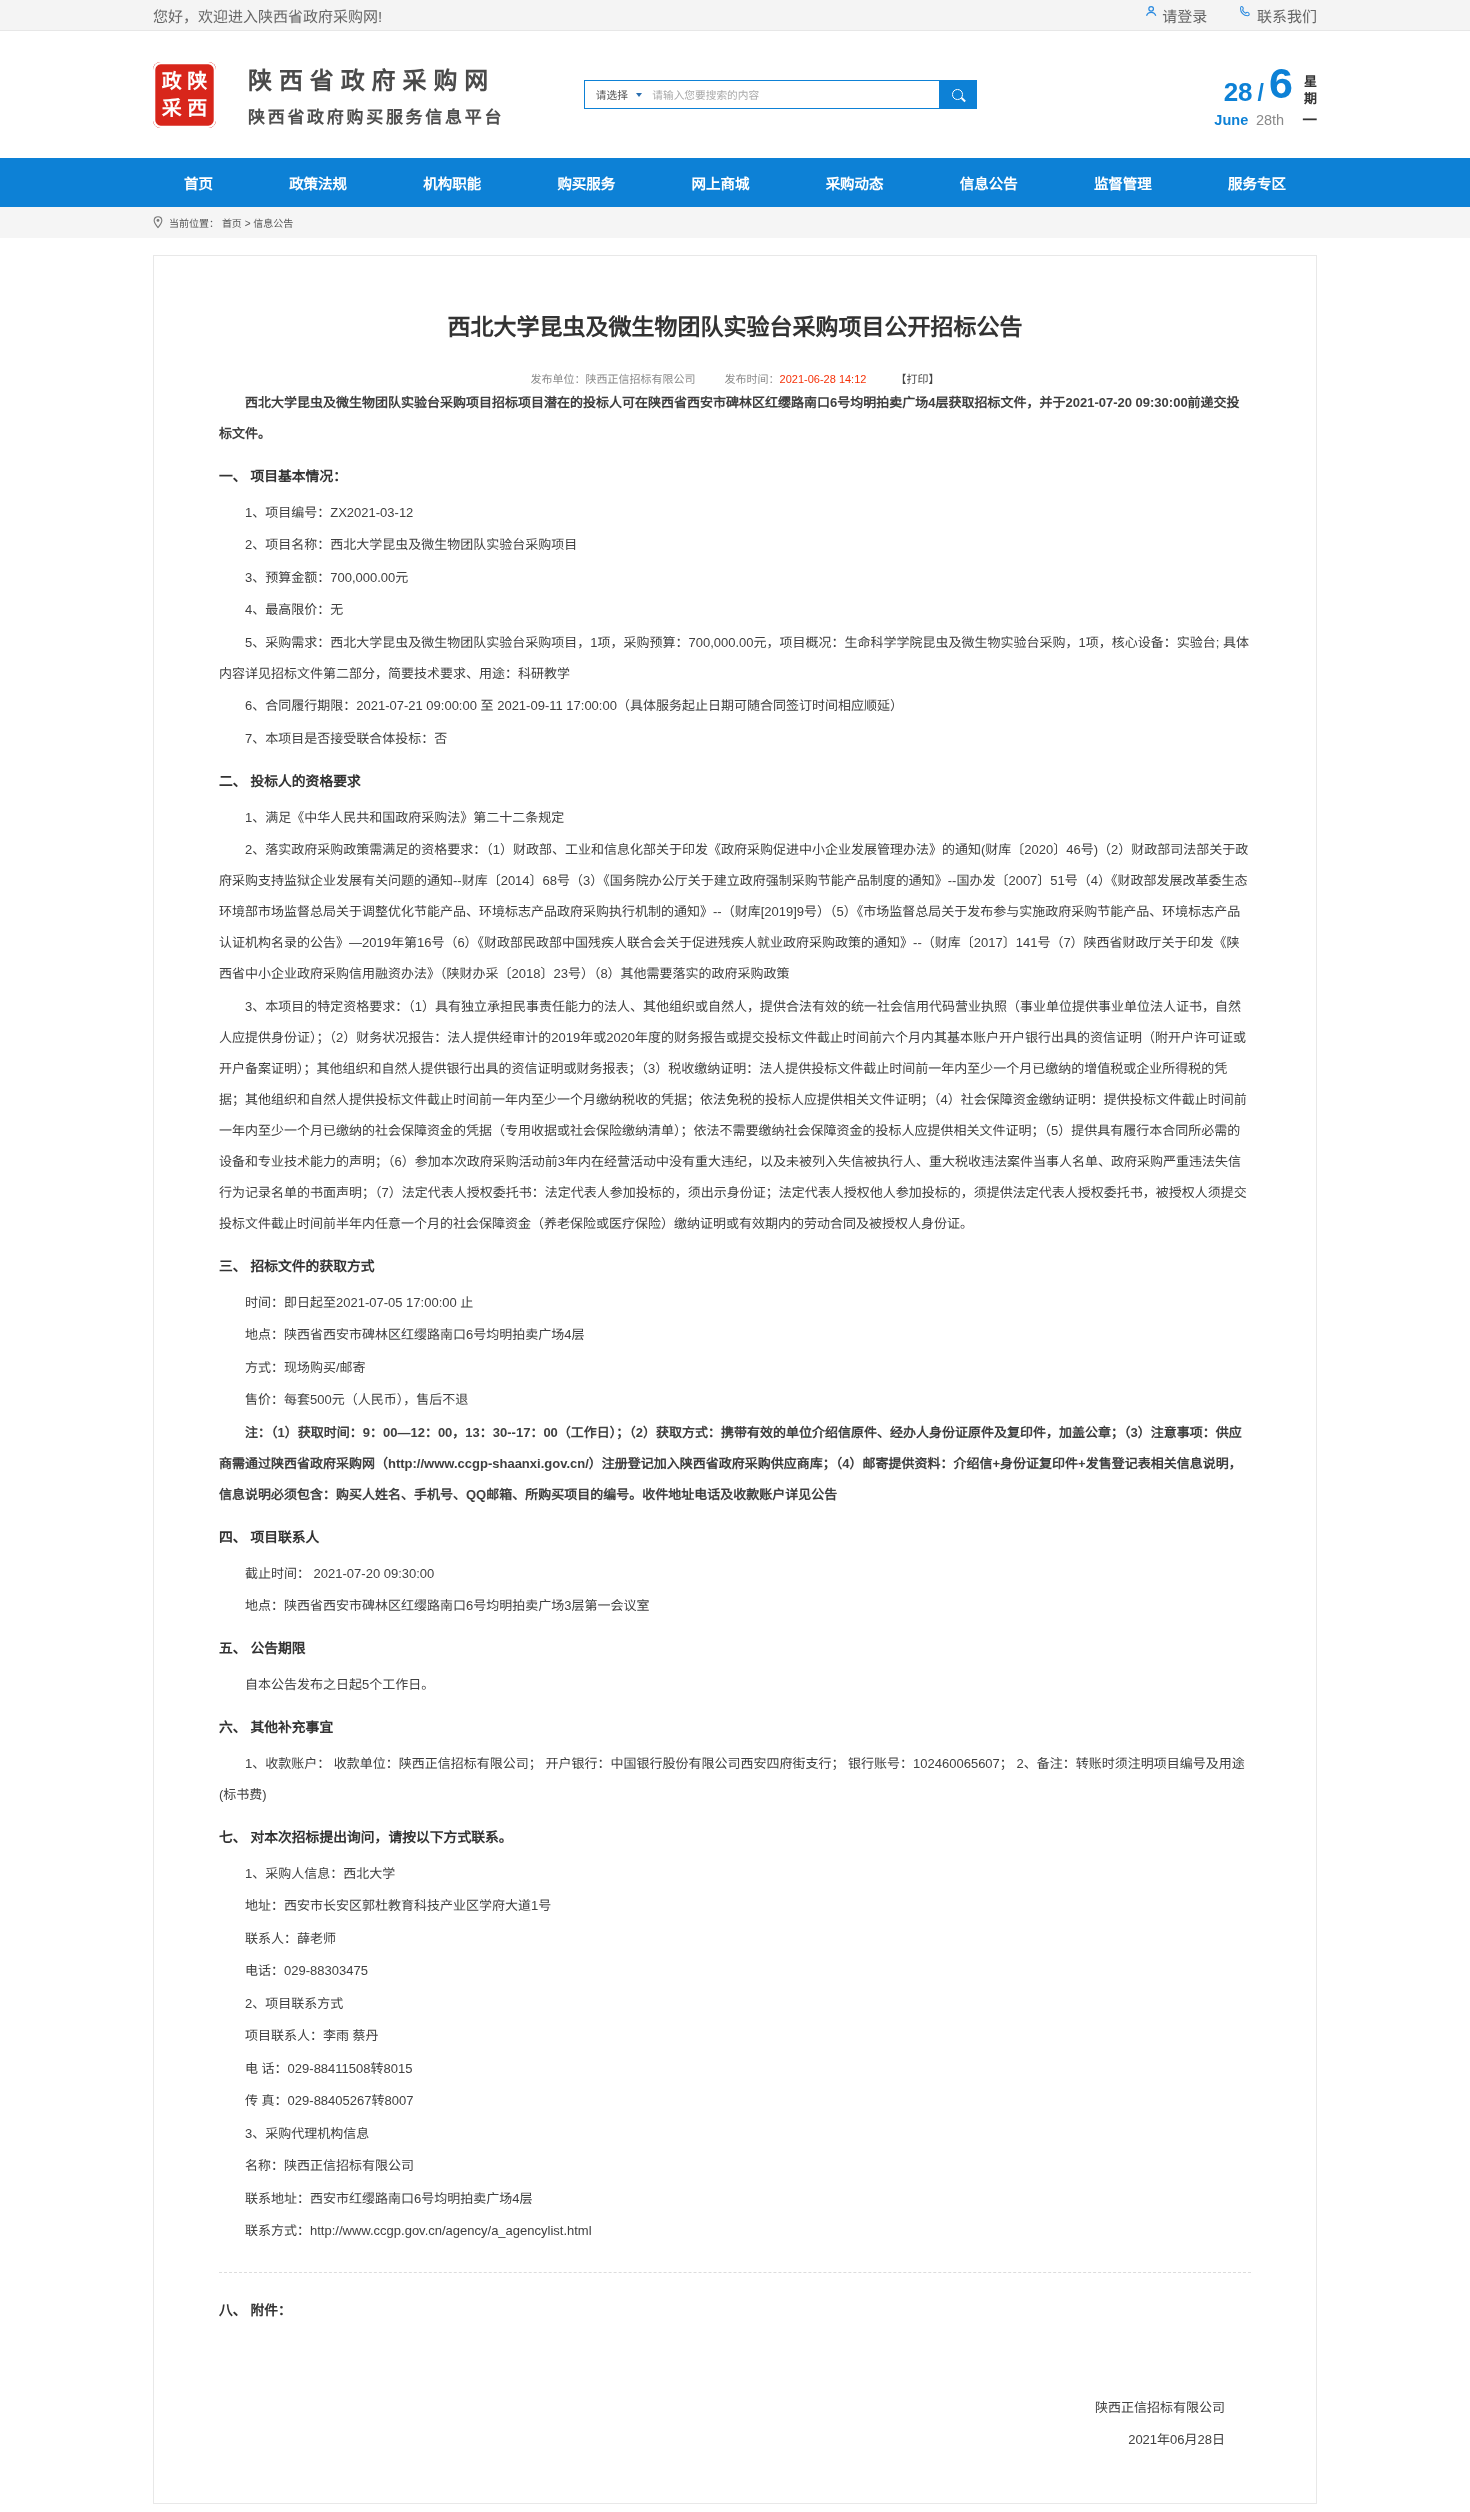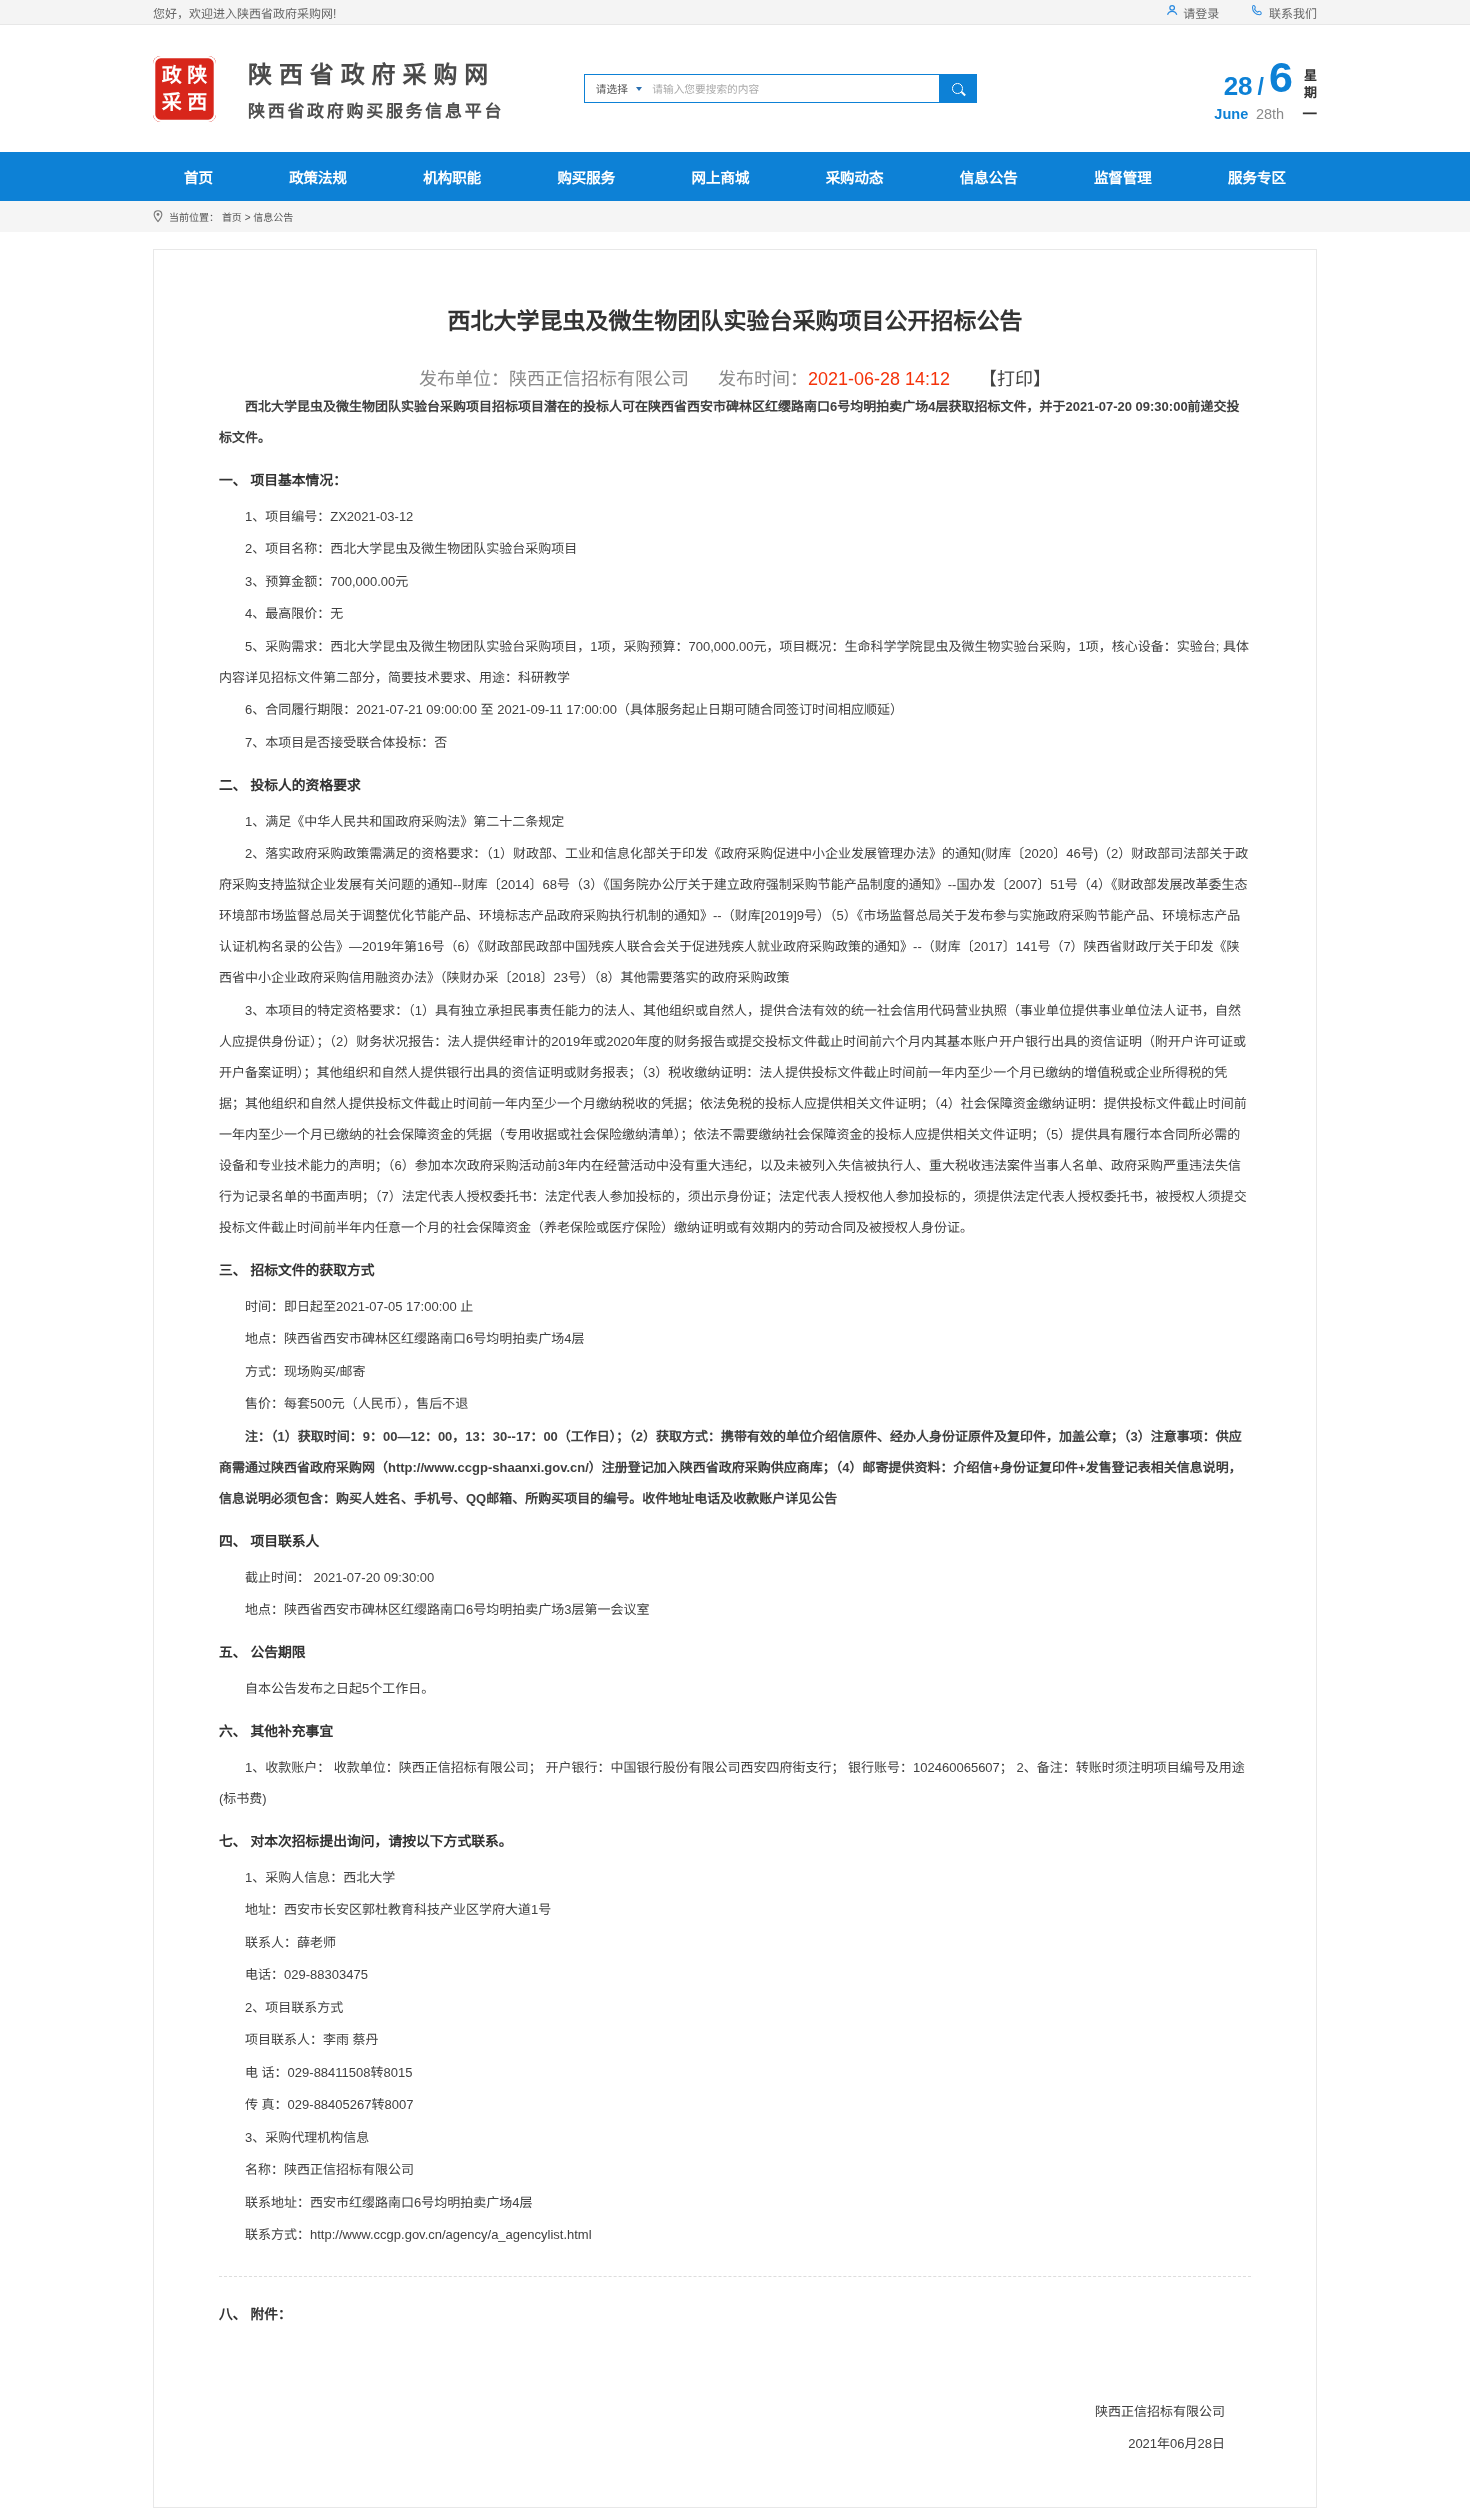--- a/index.html
+++ b/index.html
@@ -4,21 +4,21 @@
 <style>
   :root{
     --blue:#0d81d6; --logo-red:#d8261b; --time-red:#f5320a;
     --txt:#404040; --gray:#999;
   }
   *{box-sizing:border-box;margin:0;padding:0;}
   body{width:1470px;background:#fff;font-family:"Liberation Sans","DejaVu Sans",sans-serif;color:var(--txt);}
   .container{width:1164px;margin:0 auto;}
 
   
-  .topbar{height:25px;background:#f4f4f4;border-bottom:0.8px solid #e7e7e7;font-size:12px;color:#666;}
+  .topbar{height:31px;background:#f4f4f4;border-bottom:0.8px solid #e7e7e7;font-size:15px;color:#666;}
   .topbar .container{display:flex;align-items:center;height:100%;}
   .topbar-right{margin-left:auto;display:flex;align-items:center;gap:32px;}
   .toplink{display:flex;align-items:flex-start;gap:5.4px;color:#666;cursor:pointer;}
   .toplink svg{display:block;}
 
   
   .header{height:127px;background:#fff;}
   .header .container{display:flex;align-items:center;height:100%;}
   .logo-seal{width:63px;height:66px;background:var(--logo-red);border-radius:7.7px;display:grid;grid-template-columns:1fr 1fr;place-items:center;padding:6.1px;box-shadow:inset 0 0 0 2.3px #fff, inset 0 0 0 4.6px var(--logo-red);}
   .logo-seal span{color:#fff;font-weight:bold;font-size:20px;line-height:1.2;}
@@ -50,21 +50,21 @@
   .nav-item{color:#fff;font-size:14.5px;font-weight:bold;text-decoration:none;cursor:pointer;}
 
   
   .crumb-bar{background:#f5f5f5;height:31px;}
   .crumb-bar .container{display:flex;align-items:center;height:100%;gap:6.1px;font-size:10px;color:#555;}
   .crumb-link{color:#555;cursor:pointer;}
 
   
   .card{width:1164px;margin:17px auto 31px;background:#fff;border:0.8px solid #e8e8e8;padding:52px 65px 46px;}
   .art-title{text-align:center;font-size:23px;font-weight:bold;color:#333;}
-  .art-meta{display:flex;justify-content:center;gap:29px;margin-top:27.6px;font-size:18px;color:#8a8a8a;}
+  .art-meta{display:flex;justify-content:center;gap:29px;margin-top:27.6px;font-size:11px;color:#8a8a8a;}
   .meta-time{color:var(--time-red);}
   .meta-print{color:#444;cursor:pointer;}
   .art-body{}
   .para{font-size:13px;line-height:31px;color:#404040;margin:1.5px 0;word-break:break-all;}
   .p-intro{font-weight:bold;text-indent:2em;margin-bottom:10.7px;}
   .p-heading{font-weight:bold;font-size:13.8px;color:#333;margin:12.3px 0 4.6px;}
   .p-item{text-indent:2em;}
   .p-itembold{text-indent:2em;font-weight:bold;}
   .p-divider{border:0;border-top:0.8px dashed #ddd;margin:26px 0 21.4px;height:0;}
   .p-sign{text-align:right;padding-right:26px;}

